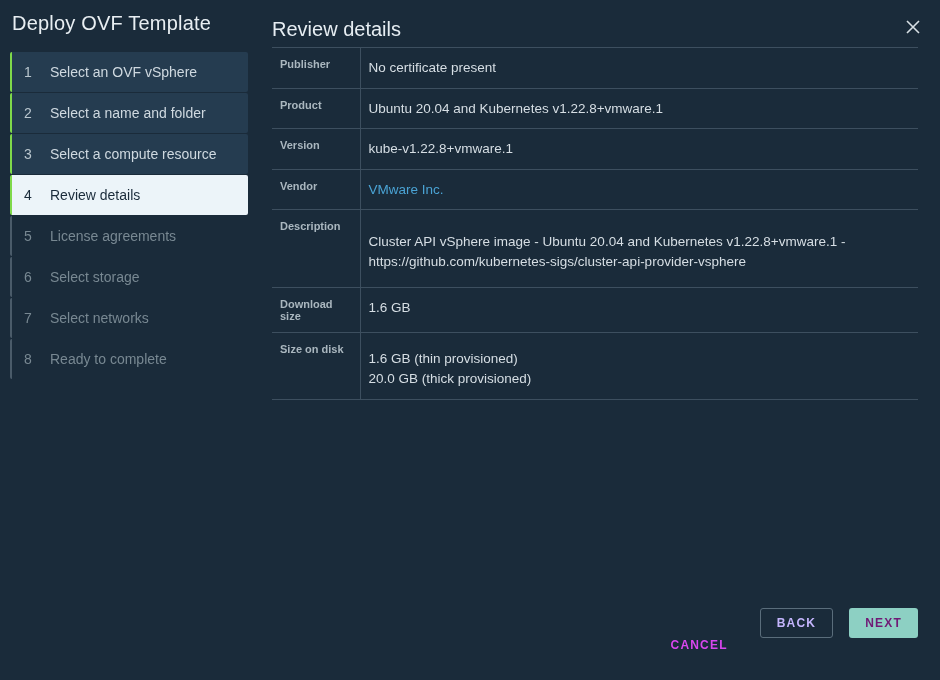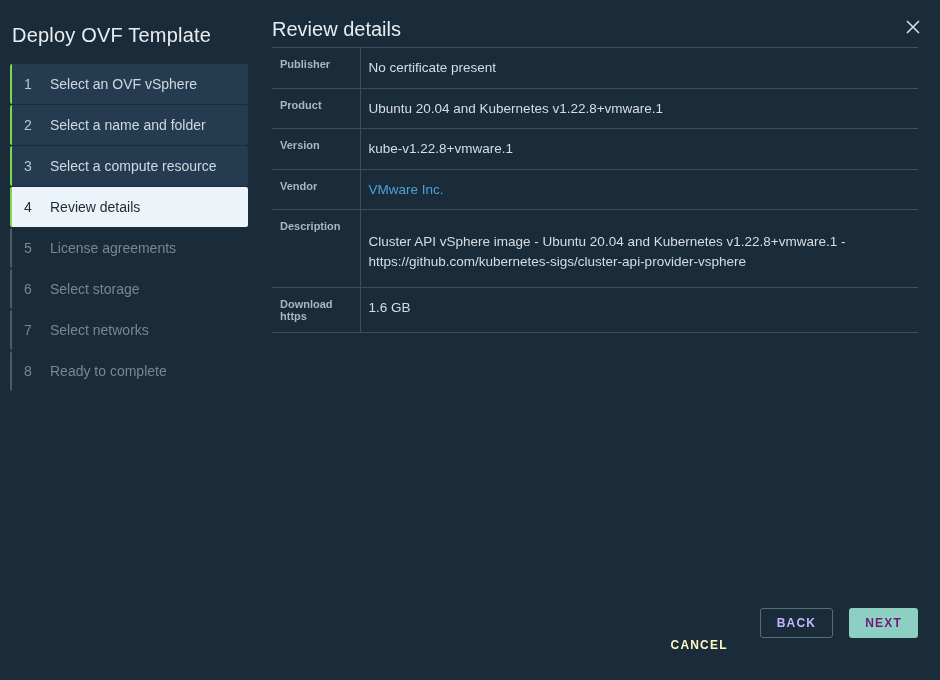--- a/index.html
+++ b/index.html
@@ -10,21 +10,21 @@
       height: 680px;
       overflow: hidden;
       display: flex;
       color: #ccd6dd;
     }
     .sidebar {
       width: 250px;
       background: #1a2b3a;
       display: flex;
       flex-direction: column;
-      padding: 24px 0 18px 0;
+      padding: 12px 0 18px 0;
     }
     .sidebar-title {
       font-size: 20px;
       font-weight: 400;
       color: #e8eef2;
       padding: 0 12px 16px 12px;
       letter-spacing: 0.2px;
     }
     .nav-list { margin: 0; padding: 0 2px 0 10px; list-style: none; }
     .nav-item {
@@ -131,21 +131,21 @@
       font-size: 12px;
       font-weight: 600;
       letter-spacing: 1.2px;
       border-radius: 3px;
       cursor: pointer;
       display: flex;
       align-items: center;
       border: none;
       background: transparent;
     }
-    .btn-cancel { color: #fef9c3; margin-top: 44px; }
+    .btn-cancel { color: #d946ef; margin-top: 44px; }
     .btn-back {
       color: #c4b5fd;
       border: 1px solid #5a6d7b;
     }
     .btn-next {
       color: #701a75;
       background: #8dd0c3;
     }
   </style>
 </head>
@@ -220,22 +220,30 @@
     </tr>
     <tr>
       <td class="label">Description</td>
       <td class="value">
         <div style="height:12px"></div>
         <span>Cluster API vSphere image - Ubuntu 20.04 and Kubernetes v1.22.8+vmware.1 - https://github.com/kubernetes-sigs/cluster-api-provider-vsphere</span>
         <div style="height:6px"></div>
       </td>
     </tr>
     <tr>
-      <td class="label">Download https</td>
+      <td class="label">Download size</td>
       <td class="value">1.6 GB</td>
+    </tr>
+    <tr>
+      <td class="label">Size on disk</td>
+      <td class="value">
+        <div style="height:6px"></div>
+        <div>1.6 GB (thin provisioned)</div>
+        <div>20.0 GB (thick provisioned)</div>
+      </td>
     </tr>
   </tbody>
     </table>
 
   <div class="footer">
     <button class="btn btn-cancel">CANCEL</button>
     <button class="btn btn-back">BACK</button>
     <button class="btn btn-next">NEXT</button>
   </div>
 </main>

